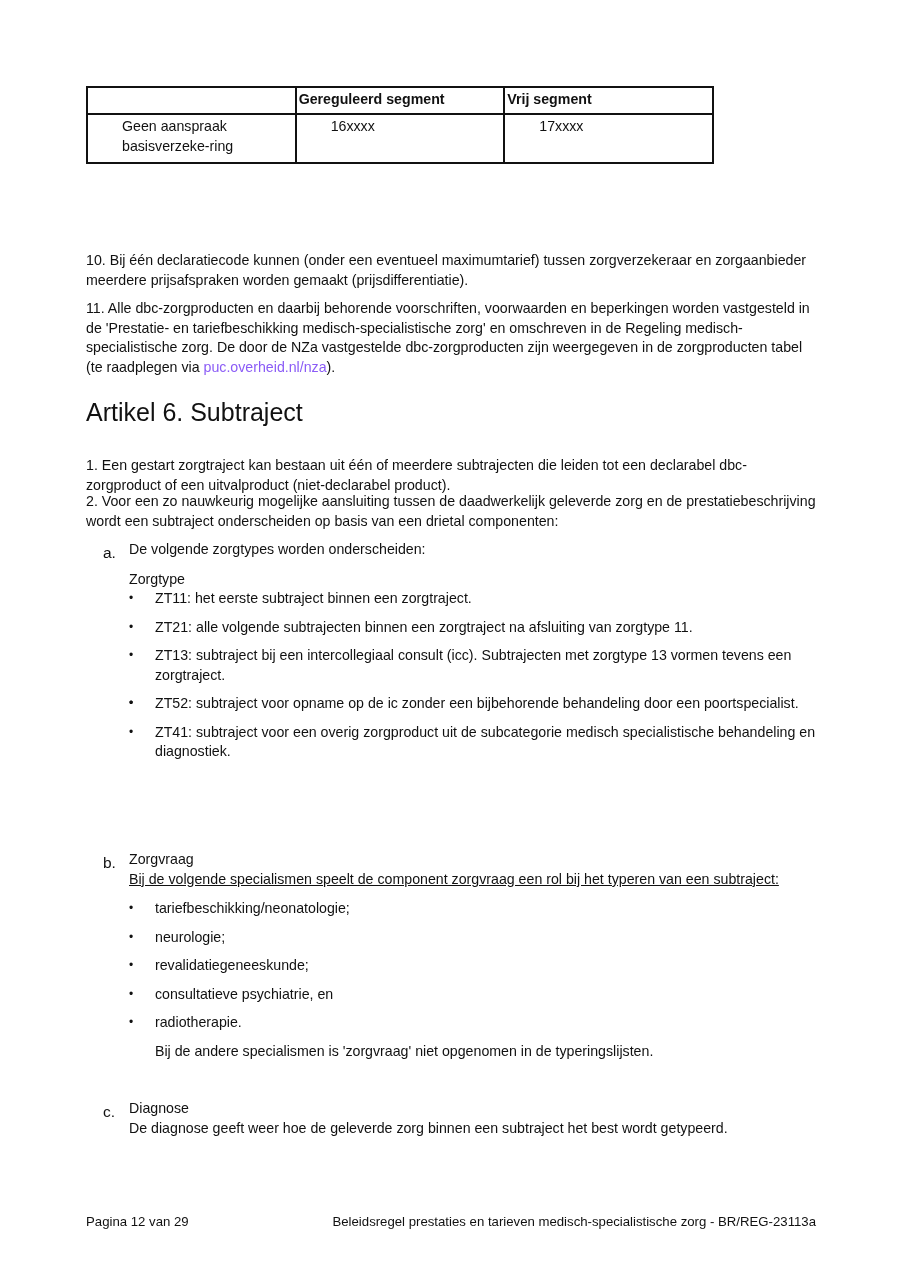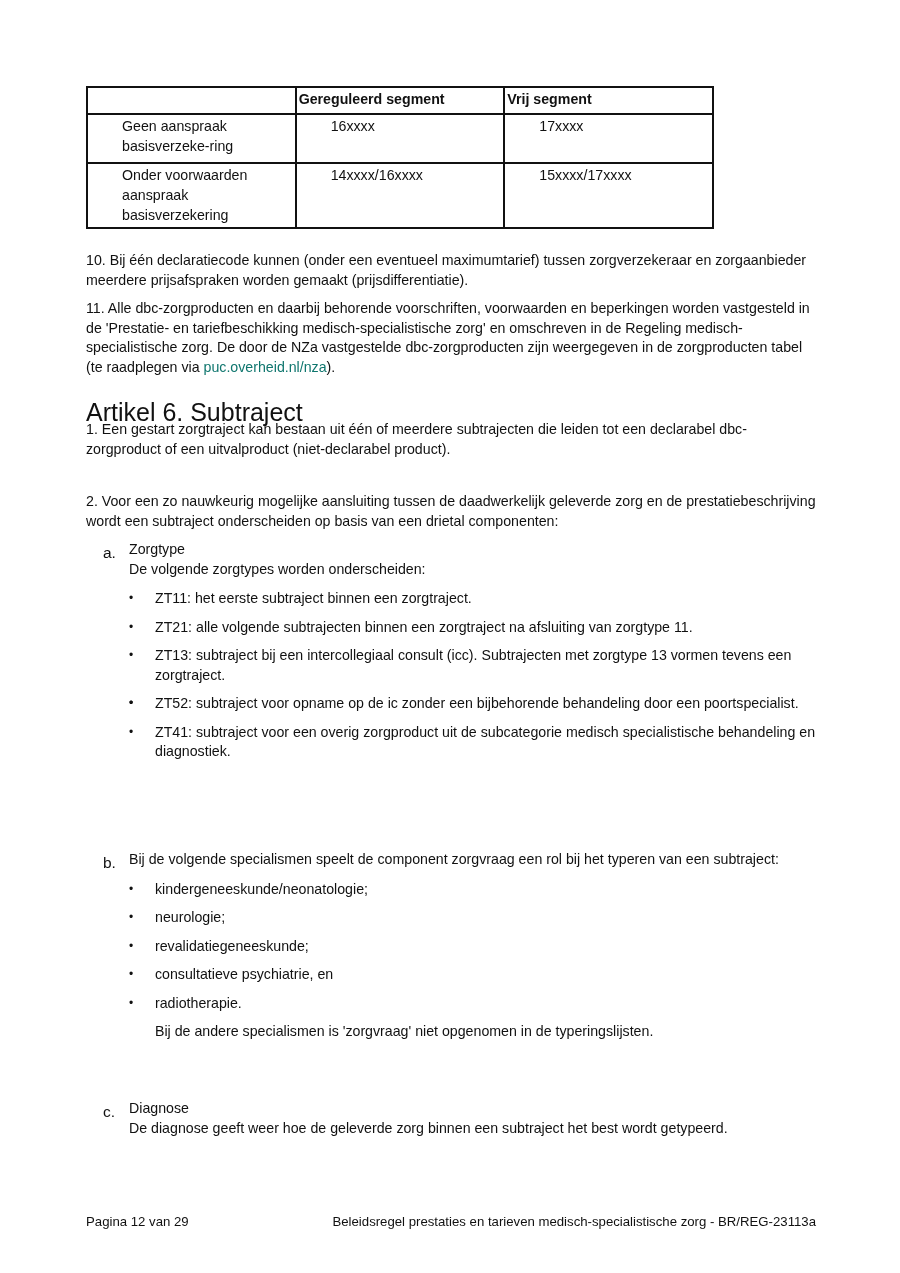--- a/index.html
+++ b/index.html
@@ -41,21 +41,21 @@
       height: 44px;
       padding-left: 34px;
     }
     .para {
       position: absolute;
       left: 86px;
       width: 730px;
       margin: 0;
     }
     .link {
-      color: #0f766e;
+      color: #8b5cf6;
       text-decoration: none;
     }
     h2.article-title {
       position: absolute;
       left: 86px;
       top: 396px;
       margin: 0;
       font-weight: normal;
       font-size: 25px;
       line-height: 32px;
@@ -119,60 +119,56 @@
       <tr>
     <th></th>
     <th>Gereguleerd segment</th>
     <th>Vrij segment</th>
   </tr>
   <tr class="data-row">
     <td>Geen aanspraak basisverzeke-ring</td>
     <td>16xxxx</td>
     <td>17xxxx</td>
   </tr>
-  <tr class="data-row">
-    <td>Onder voorwaarden aanspraak basisverzekering</td>
-    <td>14xxxx/16xxxx</td>
-    <td>15xxxx/17xxxx</td>
-  </tr>
 </tbody>
   </table>
 
 <p class="para" style="top:251px;">10. Bij één declaratiecode kunnen (onder een eventueel maximumtarief) tussen zorgverzekeraar en zorgaanbieder meerdere prijsafspraken worden gemaakt (prijsdifferentiatie).</p>
 
 <p class="para" style="top:299px;"><span>11. Alle dbc-zorgproducten en daarbij behorende voorschriften, voorwaarden en beperkingen worden vastgesteld in de 'Prestatie- en tariefbeschikking medisch-specialistische zorg' en omschreven in de Regeling medisch-specialistische zorg. De door de NZa vastgestelde dbc-zorgproducten zijn weergegeven in de zorgproducten tabel (te raadplegen via </span><a class="link" title="puc.overheid.nl/nza">puc.overheid.nl/nza</a><span>).</span></p>
 
 <h2 class="article-title">Artikel 6. Subtraject</h2>
 
-<p class="para" style="top:420px;">1. Een gestart zorgtraject kan bestaan uit één of meerdere subtrajecten die leiden tot een declarabel dbc-zorgproduct of een uitvalproduct (niet-declarabel product).</p>
+<p class="para" style="top:456px;">1. Een gestart zorgtraject kan bestaan uit één of meerdere subtrajecten die leiden tot een declarabel dbc-zorgproduct of een uitvalproduct (niet-declarabel product).</p>
 
 <p class="para" style="top:492px;">2. Voor een zo nauwkeurig mogelijke aansluiting tussen de daadwerkelijk geleverde zorg en de prestatiebeschrijving wordt een subtraject onderscheiden op basis van een drietal componenten:</p>
 
 <div class="sub" style="top:540px;">
   <span class="letter">a.</span>
   <div class="sub-body">
+    <div style="margin-bottom:10px;">De volgende zorgtypes worden onderscheiden:</div>
     <div>Zorgtype</div>
-    <div style="margin-bottom:10px;">De volgende zorgtypes worden onderscheiden:</div>
     <ul class="bullets">
       <li><span class="dot">•</span><span>ZT11: het eerste subtraject binnen een zorgtraject.</span></li>
       <li><span class="dot">•</span><span>ZT21: alle volgende subtrajecten binnen een zorgtraject na afsluiting van zorgtype 11.</span></li>
       <li><span class="dot">•</span><span>ZT13: subtraject bij een intercollegiaal consult (icc). Subtrajecten met zorgtype 13 vormen tevens een zorgtraject.</span></li>
       <li><span class="dot">•</span></li>
       <li><span class="dot">•</span><span>ZT52: subtraject voor opname op de ic zonder een bijbehorende behandeling door een poortspecialist.</span></li>
       <li><span class="dot">•</span><span>ZT41: subtraject voor een overig zorgproduct uit de subcategorie medisch specialistische behandeling en diagnostiek.</span></li>
     </ul>
   </div>
 </div>
 
 <div class="sub" style="top:850px;">
   <span class="letter">b.</span>
   <div class="sub-body">
-    <div style="margin-bottom:10px;">Bij de volgende specialismen speelt de component zorgvraag een rol bij het typeren van een subtraject:</div>
+    <div>Zorgvraag</div>
+    <div style="margin-bottom:10px;text-decoration:underline;">Bij de volgende specialismen speelt de component zorgvraag een rol bij het typeren van een subtraject:</div>
     <ul class="bullets">
-      <li><span class="dot">•</span><span>kindergeneeskunde/neonatologie;</span></li>
+      <li><span class="dot">•</span><span>tariefbeschikking/neonatologie;</span></li>
       <li><span class="dot">•</span><span>neurologie;</span></li>
       <li><span class="dot">•</span><span>revalidatiegeneeskunde;</span></li>
       <li><span class="dot">•</span><span>consultatieve psychiatrie, en</span></li>
       <li><span class="dot">•</span><span>radiotherapie.</span></li>
     </ul>
     <div class="after-note">Bij de andere specialismen is 'zorgvraag' niet opgenomen in de typeringslijsten.</div>
   </div>
 </div>
 
 <div class="sub" style="top:1099px;">

